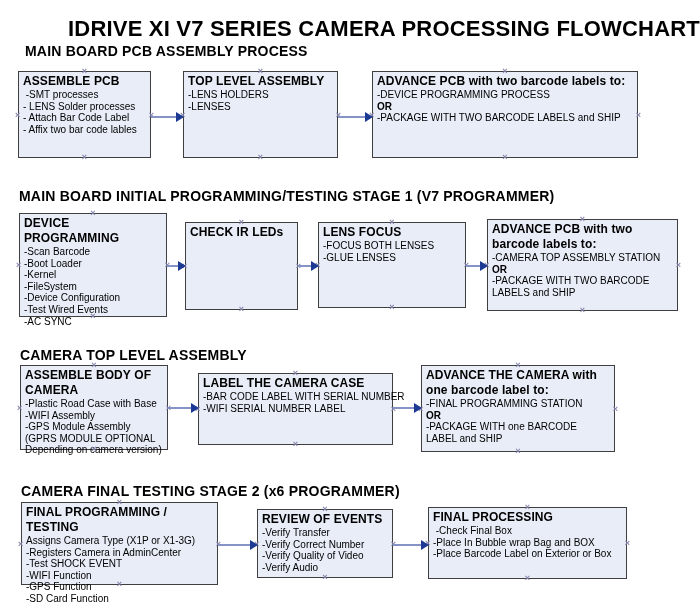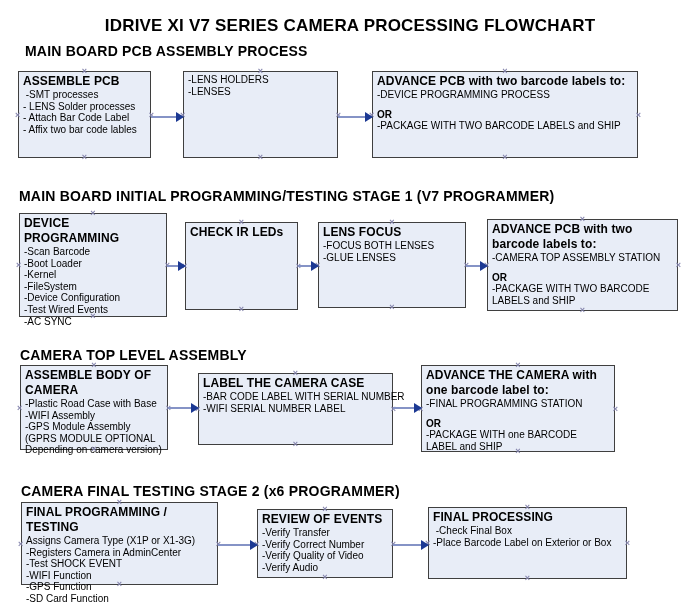--- a/index.html
+++ b/index.html
@@ -2,38 +2,38 @@
 <html><head>
 <meta charset="utf-8">
 <style>
   html,body{margin:0;padding:0;background:#ffffff;}
   .canvas{
     position:relative;width:700px;height:610px;background:#ffffff;
     font-family:"Liberation Sans","DejaVu Sans",sans-serif;color:#000;
     overflow:hidden;
   }
   .main-title{
-    position:absolute;left:0;right:0;top:16px;margin:0;text-align:center;
-    font-size:17px;font-weight:bold;letter-spacing:.2px;
+    position:absolute;left:0;right:0;top:16px;margin:0;text-align:right;
+    font-size:22px;font-weight:bold;letter-spacing:.2px;
   }
   .sec-heading{
     position:absolute;margin:0;font-size:14px;font-weight:bold;letter-spacing:.2px;white-space:nowrap;
   }
   .h-s1{left:25px;top:43px}
   .h-s2{left:19px;top:188px}
   .h-s3{left:20px;top:347px}
   .h-s4{left:21px;top:483px}
 
   .box{
     position:absolute;background:#e8edf7;border:1.4px solid #3f3f3f;
     box-sizing:border-box;padding:2px 4px 0 4px;
   }
   .btitle{font-size:12px;font-weight:bold;line-height:15px;letter-spacing:.1px;}
   .bline{font-size:10px;line-height:11.6px;white-space:pre-wrap;}
-  .bline.b{font-weight:bold;margin-top:8px;}
+  .bline.b{font-weight:bold;}
   .nowrap{white-space:nowrap;}
 
   .s1b1{left:18px; top:71px; width:133px;height:87px}
   .s1b2{left:183px;top:71px; width:155px;height:87px}
   .s1b3{left:372px;top:71px; width:266px;height:87px}
   .s2b1{left:19px; top:213px;width:148px;height:104px}
   .s2b2{left:185px;top:222px;width:113px;height:88px}
   .s2b3{left:318px;top:222px;width:148px;height:86px}
   .s2b4{left:487px;top:219px;width:191px;height:92px}
   .s3b1{left:20px; top:365px;width:148px;height:85px}
@@ -89,20 +89,21 @@
     <div class="bline">- LENS Solder processes</div>
     <div class="bline">- Attach Bar Code Label</div>
     <div class="bline">- Affix two bar code lables</div>
   </div>
 
   <div class="box s1b2">
     <span class="handle t">×</span>
     <span class="handle bm">×</span>
     <span class="handle l">×</span>
     <span class="handle r">×</span>
+    <div class="btitle">TOP LEVEL ASSEMBLY</div>
     <div class="bline">-LENS HOLDERS</div>
     <div class="bline">-LENSES</div>
   </div>
 
   <div class="box s1b3">
     <span class="handle t">×</span>
     <span class="handle bm">×</span>
     <span class="handle l">×</span>
     <span class="handle r">×</span>
     <div class="btitle nowrap">ADVANCE PCB with two barcode labels to:</div>
@@ -215,20 +216,21 @@
     <div class="bline">-Verify Audio</div>
   </div>
 
   <div class="box s4b3">
     <span class="handle t">×</span>
     <span class="handle bm">×</span>
     <span class="handle l">×</span>
     <span class="handle r">×</span>
     <div class="btitle">FINAL PROCESSING</div>
     <div class="bline"> -Check Final Box</div>
+    <div class="bline">-Place In Bubble wrap Bag and BOX</div>
     <div class="bline">-Place Barcode Label on Exterior or Box</div>
   </div>
 
   <div class="arrow a-s1a1">
       <span class="head"></span>
     </div>
   <div class="arrow a-s1a2">
       <span class="head"></span>
     </div>
   <div class="arrow a-s2a1">

